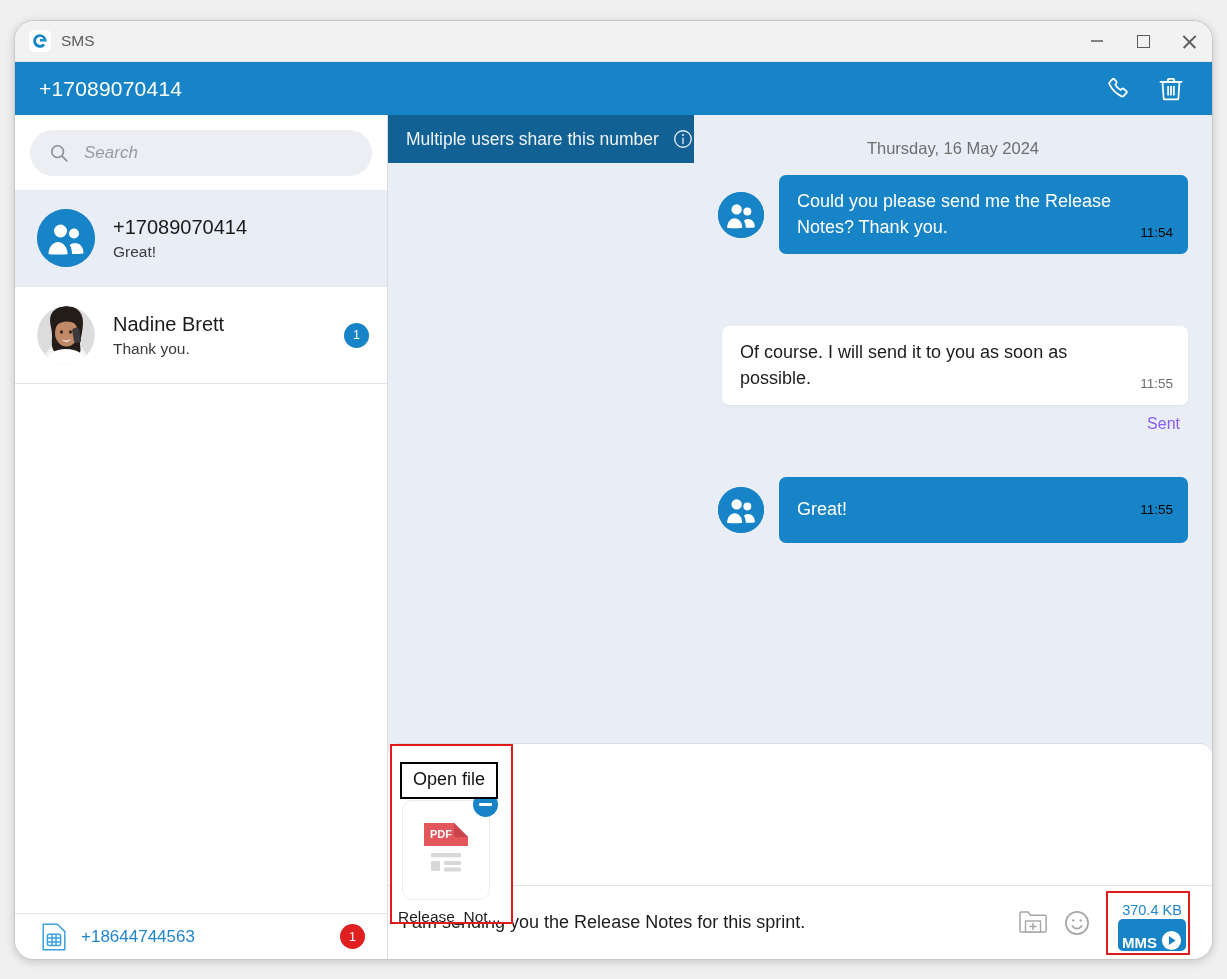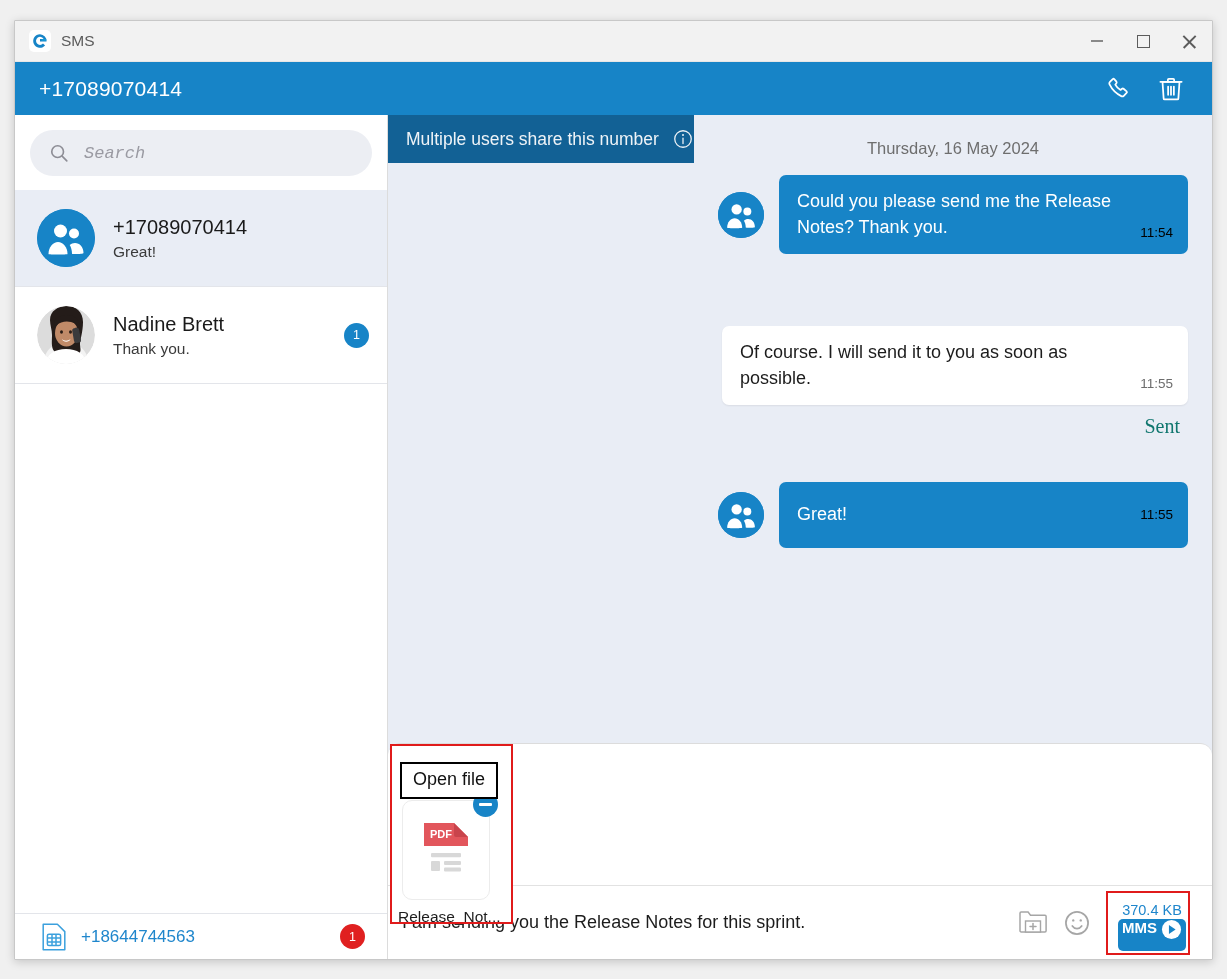--- a/index.html
+++ b/index.html
@@ -8,21 +8,21 @@
     background: #f0f0f0;
     font-family: "Liberation Sans", sans-serif;
     overflow: hidden;
   }
   .window {
     position: absolute;
     left: 14px; top: 20px;
     width: 1199px; height: 940px;
     background: #ffffff;
     border: 1px solid #c8c8c8;
-    border-radius: 1px;
+    border-radius: 20px;
     box-shadow: 0 2px 10px rgba(0,0,0,0.18);
     overflow: hidden;
     display: flex; flex-direction: column;
   }
 
   
   .titlebar {
     height: 41px; min-height: 41px;
     background: #f2f2f2;
     display: flex; align-items: center;
@@ -68,21 +68,21 @@
   
   .sidebar {
     width: 373px; min-width: 373px;
     background: #ffffff;
     display: flex; flex-direction: column;
     border-right: 1px solid #dcdcdc;
   }
   .search-wrap { padding: 15px 15px 14px 15px; background: #fff; }
   .search-box {
     height: 46px; border-radius: 23px; background: #eceef3;
-    display: flex; align-items: center; padding: 0 18px; font-family: Liberation Mono, monospace;
+    display: flex; align-items: center; padding: 0 18px;
   }
   .search-ph { font-size: 17px; color: #9a9aa2; font-style: italic; margin-left: 14px; }
 
   .conv-list { flex: 1; overflow: hidden; }
   .conv {
     height: 97px; display: flex; align-items: center; padding: 0 18px 0 22px;
     border-bottom: 1px solid #e3e5ea;
   }
   .conv.selected { background: #e9edf5; }
   .avatar { width: 58px; height: 58px; border-radius: 50%; flex-shrink: 0; overflow: hidden; position: relative; }
@@ -125,21 +125,21 @@
     padding: 14px 18px 14px 18px;
     font-size: 18px; line-height: 1.42; max-width: 470px;
   }
   .bubble.in { background: #1784c7; color: #ffffff; padding-right: 66px; }
   .bubble.out { background: #ffffff; color: #1c1c1c; padding-right: 76px; box-shadow: 0 1px 2px rgba(0,0,0,0.07); }
   .bubble .time {
     position: absolute; right: 15px; bottom: 12px; font-size: 13.5px;
   }
   .bubble.in .time { color: #000000; }
   .bubble.out .time { color: #6d6d6d; }
-  .sent-status { text-align: right; font-size: 20px; color: #0f766e; margin: 6px 8px 0 0; font-family: Liberation Serif, serif; }
+  .sent-status { text-align: right; font-size: 16px; color: #8b5cf6; margin: 6px 8px 0 0; }
 
   
   .compose {
     position: absolute; left: 0; right: 0; bottom: 0;
     background: #ffffff;
     border-top-left-radius: 12px; border-top-right-radius: 12px;
     border-top: 1px solid #dcdcdc;
     height: 216px;
     display: flex; flex-direction: column;
   }
@@ -173,21 +173,21 @@
   }
 
   .inputrow { height: 74px; min-height: 74px; display: flex; align-items: center; padding: 0 14px 0 14px; border-top: 1px solid #e2e2e2; }
   .inputtext { font-size: 18px; color: #1c1c1c; margin-left: 0px; }
   .input-actions { margin-left: auto; display: flex; align-items: center; gap: 14px; position: relative; }
   .mms-wrap { position: relative; width: 92px; height: 64px; display: flex; flex-direction: column; align-items: center; justify-content: flex-end; }
   .mms-hl { position: absolute; left: 0; top: 0; width: 84px; height: 64px; border: 2px solid #e01b1b; }
   .mms-size { font-size: 14.5px; color: #1f86cc; margin-bottom: 1px; }
   .mms-btn {
     width: 68px; height: 32px; background: #1784c7; border-radius: 5px;
-    display: flex; align-items: flex-start; justify-content: center; gap: 4px;
+    display: flex; align-items: flex-end; justify-content: center; gap: 4px;
     margin-bottom: 4px;
   }
   .mms-label { color: #fff; font-size: 15px; font-weight: bold; }
 </style>
 </head>
 <body>
 
 <div class="window">
 
   <div class="titlebar">

